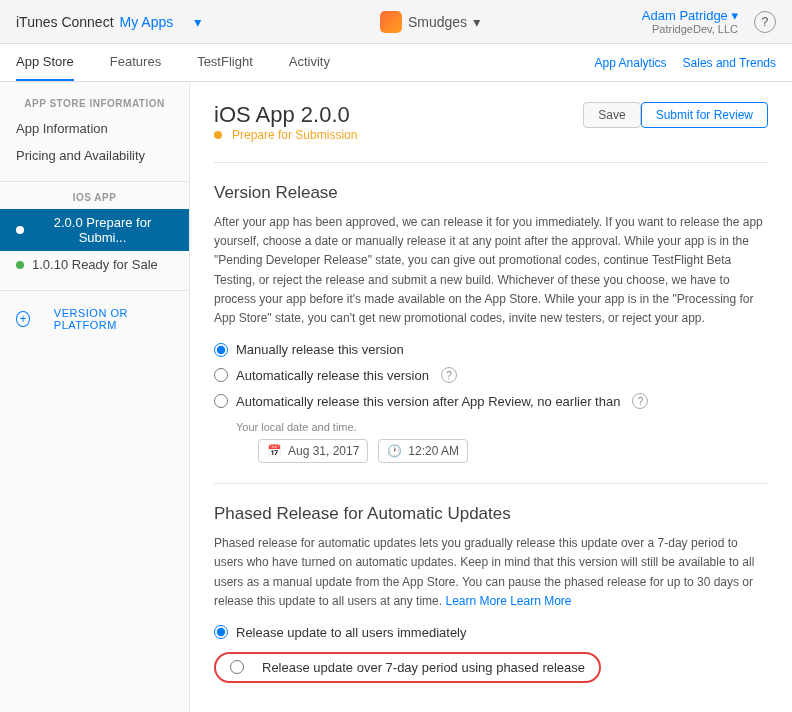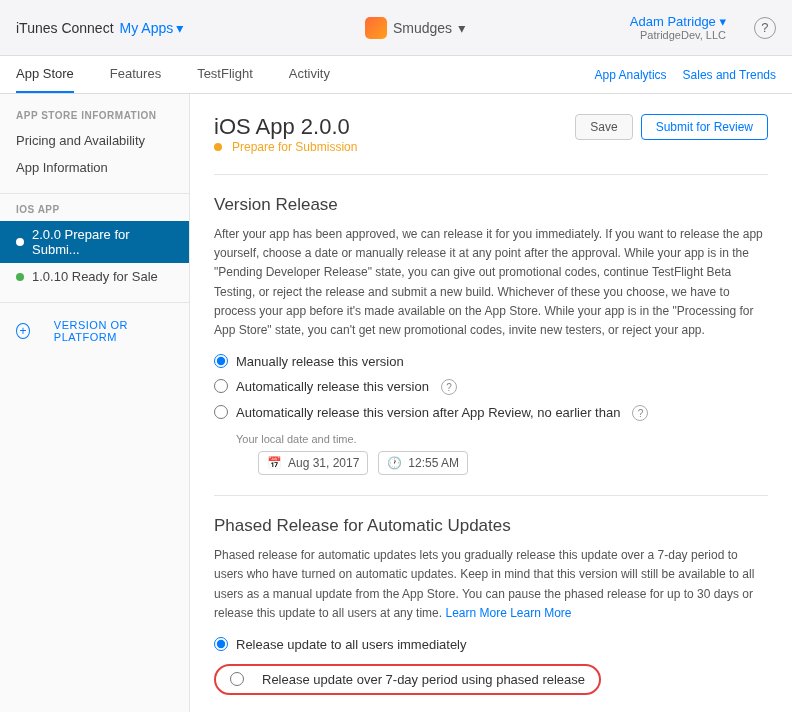--- a/index.html
+++ b/index.html
@@ -1,28 +1,28 @@
 <!DOCTYPE html>
 <html><head>
   <meta charset="utf-8">
   <style>
     * { box-sizing: border-box; margin: 0; padding: 0; }
     body { font-family: -apple-system, BlinkMacSystemFont, 'Helvetica Neue', Arial, sans-serif; font-size: 13px; color: #333; background: #fff; width: 792px; min-height: 712px; }
 
     
     .top-bar {
       display: flex; align-items: center; justify-content: space-between;
-      padding: 0 16px; height: 56px; background: #f5f5f7; border-bottom: 1px solid #ddd;
+      padding: 0 16px; height: 44px; background: #f5f5f7; border-bottom: 1px solid #ddd;
     }
     .top-bar-left { display: flex; align-items: center; gap: 6px; }
     .itunes-connect { font-size: 14px; font-weight: 500; color: #333; }
-    .my-apps { font-size: 14px; color: #007aff; cursor: pointer; display: flex; align-items: center; gap: 3px; }
+    .my-apps { font-size: 14px; color: #007aff; cursor: pointer; display: flex; align-items: center; gap: 21px; }
     .top-bar-center { display: flex; align-items: center; gap: 6px; font-size: 14px; color: #555; margin-left: 17px; }
     .app-icon { width: 22px; height: 22px; background: linear-gradient(135deg, #ff6b35, #ff9f1c); border-radius: 5px; display: inline-block; }
-    .top-bar-right { display: flex; align-items: center; gap: 28px; font-size: 12px; color: #555; }
+    .top-bar-right { display: flex; align-items: center; gap: 16px; font-size: 12px; color: #555; }
     .user-info { text-align: right; }
     .user-name { font-size: 13px; color: #007aff; cursor: pointer; }
     .user-company { font-size: 11px; color: #777; }
     .help-btn { width: 22px; height: 22px; border-radius: 50%; border: 1.5px solid #999; display: flex; align-items: center; justify-content: center; color: #666; font-size: 13px; cursor: pointer; }
 
     
     .sec-nav {
       display: flex; align-items: center; justify-content: space-between;
       padding: 0 16px; height: 38px; background: #fff; border-bottom: 1px solid #ddd;
     }
@@ -33,44 +33,44 @@
 
     
     .main { display: flex; min-height: calc(712px - 82px); }
 
     
     .sidebar { width: 190px; border-right: 1px solid #e5e5e5; padding: 16px 0; flex-shrink: 0; background: #fafafa; }
     .sidebar-section-label { font-size: 10px; font-weight: 600; color: #999; text-transform: uppercase; letter-spacing: 0.5px; padding: 0 16px 6px; }
     .sidebar-item { padding: 6px 16px; font-size: 13px; color: #444; cursor: pointer; display: flex; align-items: center; gap: 8px; }
     .sidebar-item.active { background: #0369a1; color: #fff; border-radius: 0; }
     .sidebar-item.active .dot { background: #fff; }
-    .sidebar-section { margin-bottom: 12px; }
+    .sidebar-section { margin-bottom: 12px; text-align: center; }
     .dot { width: 8px; height: 8px; border-radius: 50%; flex-shrink: 0; }
     .dot-yellow { background: #f5a623; }
     .dot-green { background: #4caf50; }
     .sidebar-divider { border: none; border-top: 1px solid #e5e5e5; margin: 10px 0; }
     .sidebar-add { padding: 6px 16px; font-size: 12px; color: #007aff; cursor: pointer; display: flex; align-items: center; gap: 6px; }
 
     
     .content { flex: 1; padding: 20px 24px; overflow-y: auto; }
     .content-header { display: flex; align-items: flex-start; justify-content: space-between; margin-bottom: 4px; }
     .app-title { font-size: 22px; font-weight: 300; color: #333; }
-    .header-actions { display: flex; gap: 8px; align-items: flex-end; padding-left: 36px; }
+    .header-actions { display: flex; gap: 0; align-items: flex-end; padding-left: 36px; }
     .btn-save { padding: 5px 14px; font-size: 12px; border: 1px solid #ccc; background: #f8f8f8; color: #555; border-radius: 4px; cursor: pointer; }
     .btn-submit { padding: 5px 14px; font-size: 12px; border: 1px solid #007aff; background: #fff; color: #007aff; border-radius: 4px; cursor: pointer; font-weight: 500; }
     .prepare-label { font-size: 12px; color: #f5a623; display: flex; align-items: center; gap: 10px; }
     .prepare-dot { width: 8px; height: 8px; border-radius: 50%; background: #f5a623; }
 
     .section-divider { border: none; border-top: 1px solid #e5e5e5; margin: 20px 0; }
     .section-title { font-size: 17px; font-weight: 400; color: #404040; margin-bottom: 10px; }
     .section-body { font-size: 12px; color: #555; line-height: 1.6; margin-bottom: 14px; }
 
     
     .radio-group { margin: 12px 0; }
-    .radio-option { display: flex; align-items: flex-start; gap: 8px; margin-bottom: 10px; font-size: 13px; color: #333; }
+    .radio-option { display: flex; align-items: center; gap: 8px; margin-bottom: 10px; font-size: 13px; color: #333; }
     .radio-option input[type=radio] { accent-color: #007aff; width: 14px; height: 14px; }
     .help-icon { width: 16px; height: 16px; border-radius: 50%; border: 1px solid #aaa; display: inline-flex; align-items: center; justify-content: center; font-size: 10px; color: #888; cursor: pointer; margin-left: 4px; }
 
     .date-time-row { display: flex; align-items: center; gap: 10px; margin: 6px 0 6px 22px; }
     .date-time-label { font-size: 11px; color: #888; margin-bottom: 4px; }
     .date-input, .time-input {
       border: 1px solid #ccc; border-radius: 4px; padding: 4px 8px;
       font-size: 12px; color: #555; display: flex; align-items: center; gap: 6px;
       background: #fff; cursor: pointer;
     }
@@ -126,22 +126,22 @@
     <span>App Analytics</span>
     <span>Sales and Trends</span>
   </div>
 </div>
 
 <div class="main">
 
   <div class="sidebar">
     <div class="sidebar-section">
       <div class="sidebar-section-label">App Store Information</div>
+      <div class="sidebar-item">App Information</div>
       <div class="sidebar-item">Pricing and Availability</div>
-      <div class="sidebar-item">App Information</div>
     </div>
     <hr class="sidebar-divider">
     <div class="sidebar-section">
       <div class="sidebar-section-label">iOS App</div>
       <div class="sidebar-item active">
         <span class="dot dot-yellow"></span>
         <span>2.0.0 Prepare for Submi...</span>
       </div>
       <div class="sidebar-item">
         <span class="dot dot-green"></span>
@@ -195,21 +195,21 @@
 
       <div style="margin-left:22px;">
         <div class="date-time-label">Your local date and time.</div>
         <div class="date-time-row">
           <div class="date-input">
             <span class="cal-icon">📅</span>
             <span>Aug 31, 2017</span>
           </div>
           <div class="time-input">
             <span class="clock-icon">🕐</span>
-            <span>12:55 AM</span>
+            <span>12:20 AM</span>
           </div>
         </div>
       </div>
     </div>
 
     <hr class="section-divider">
 
     <div class="phased-section">
       <div class="section-title">Phased Release for Automatic Updates</div>
       <div class="section-body">

